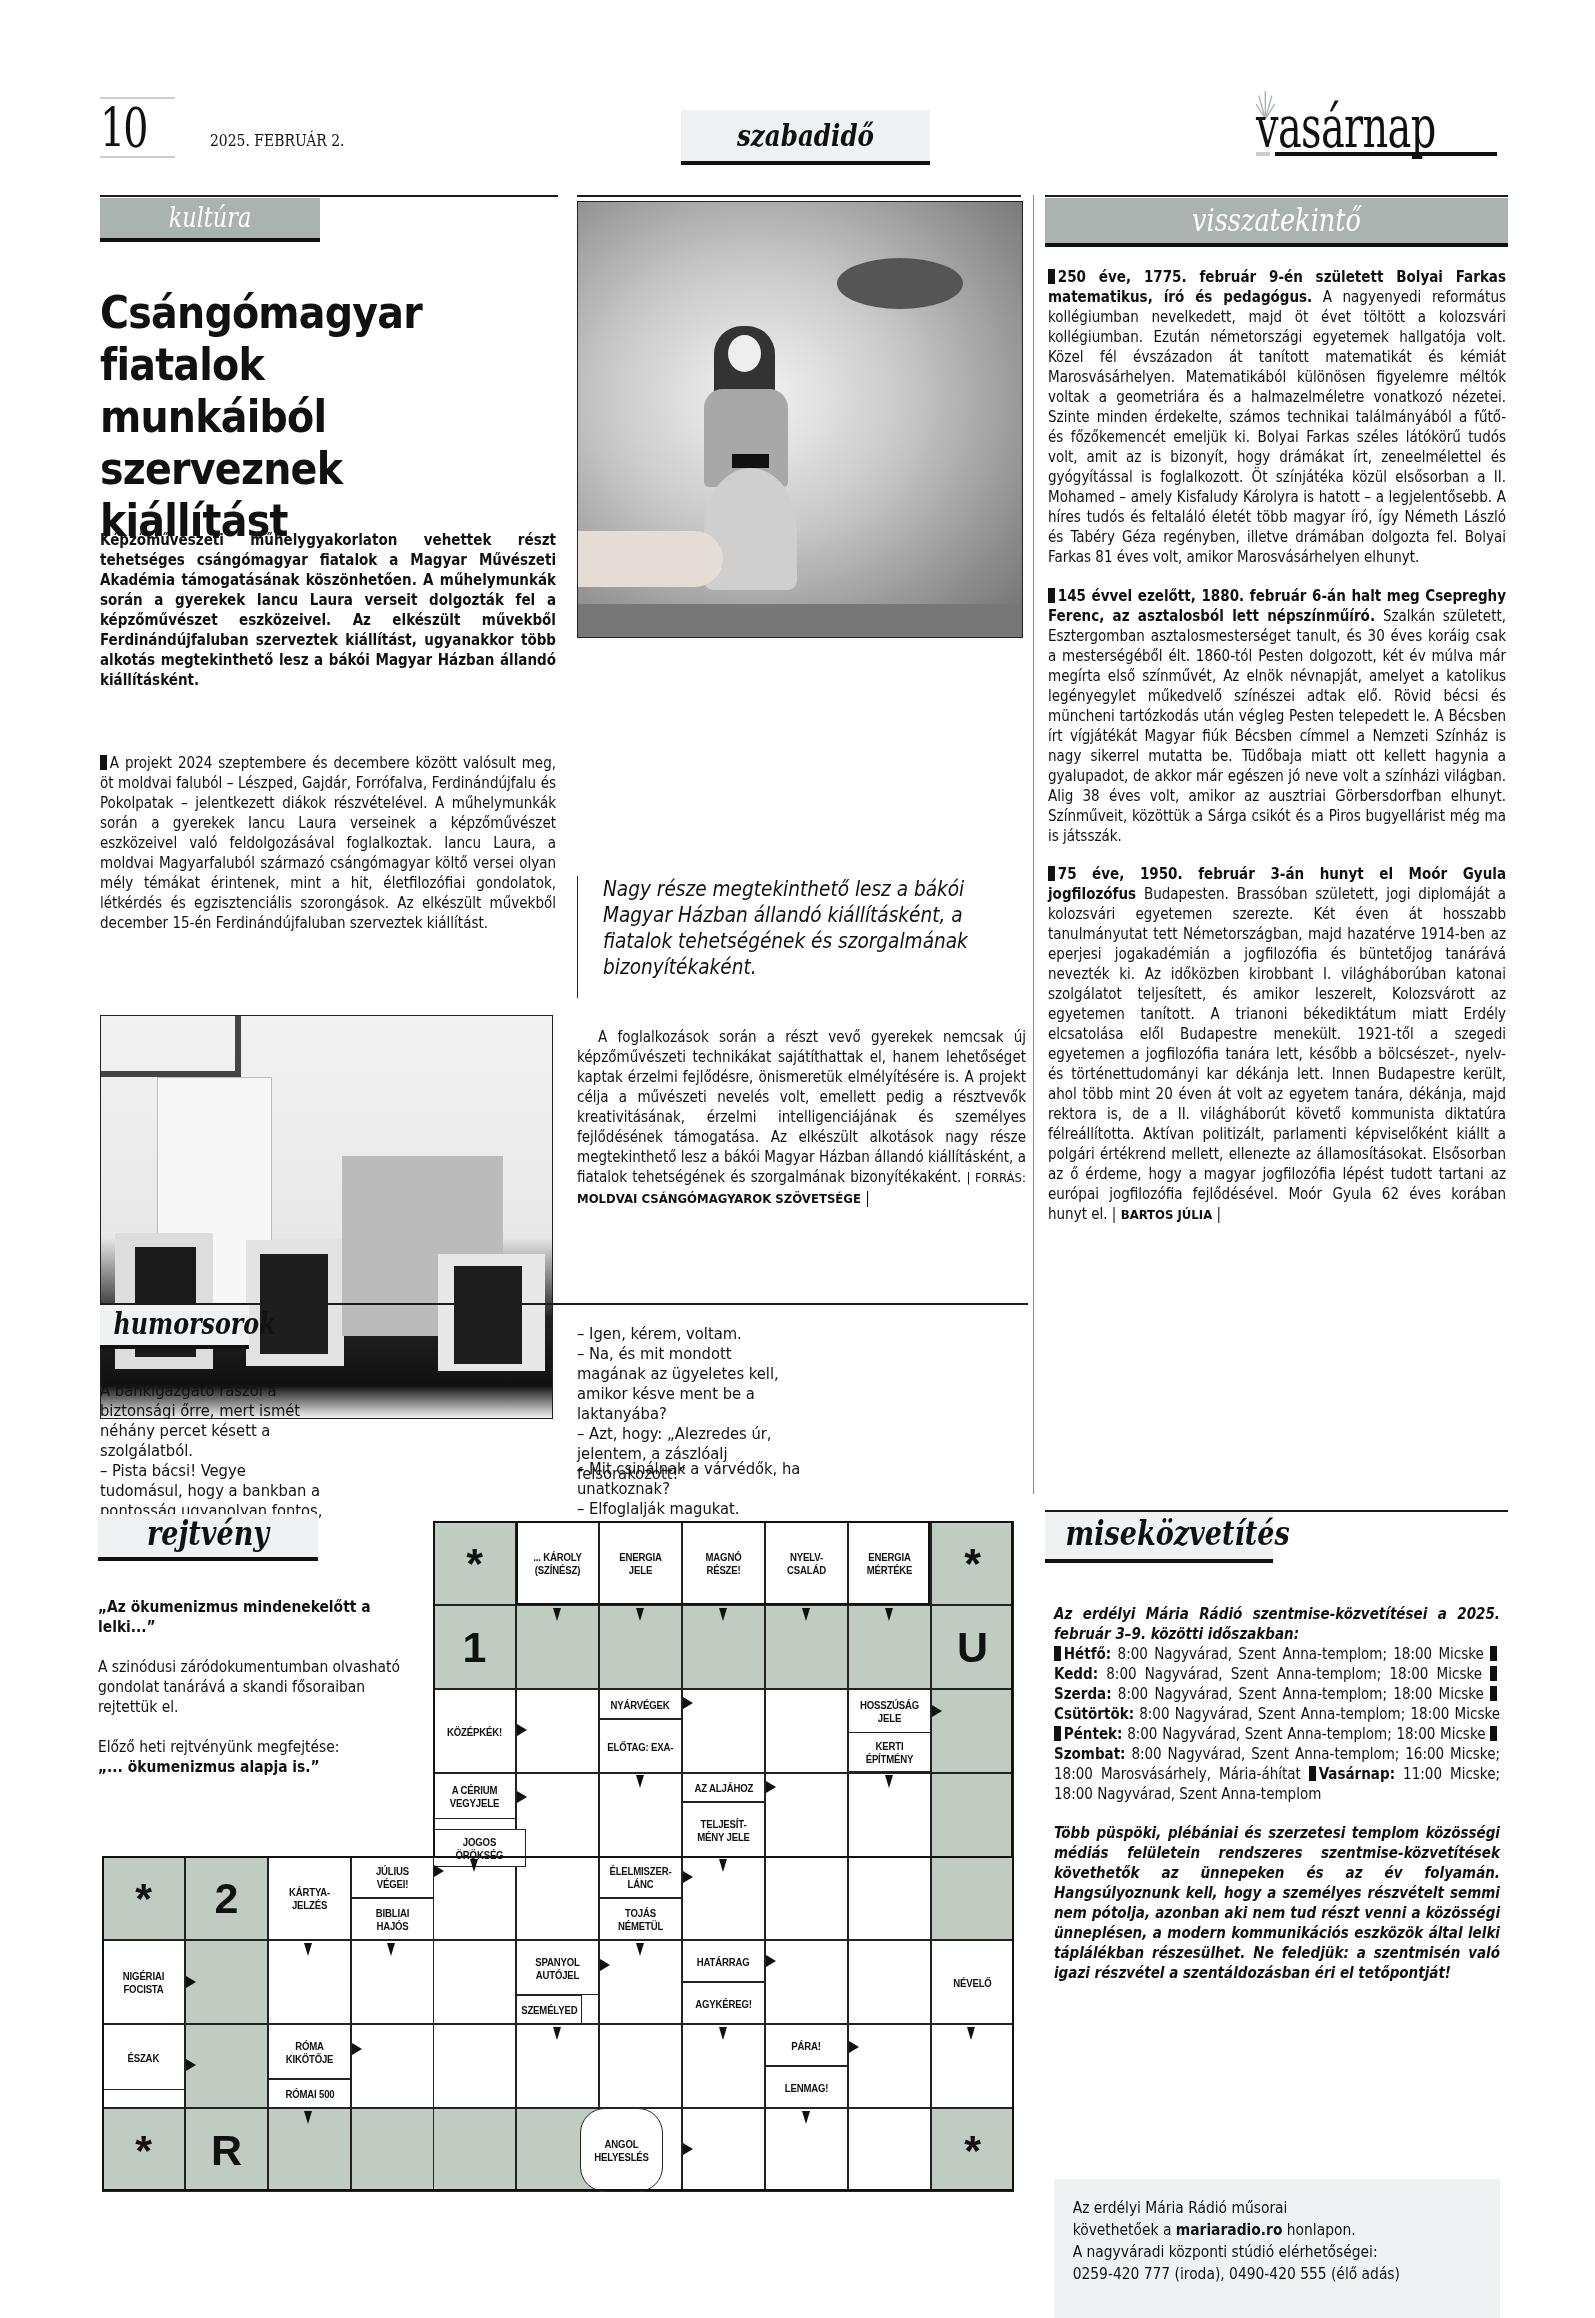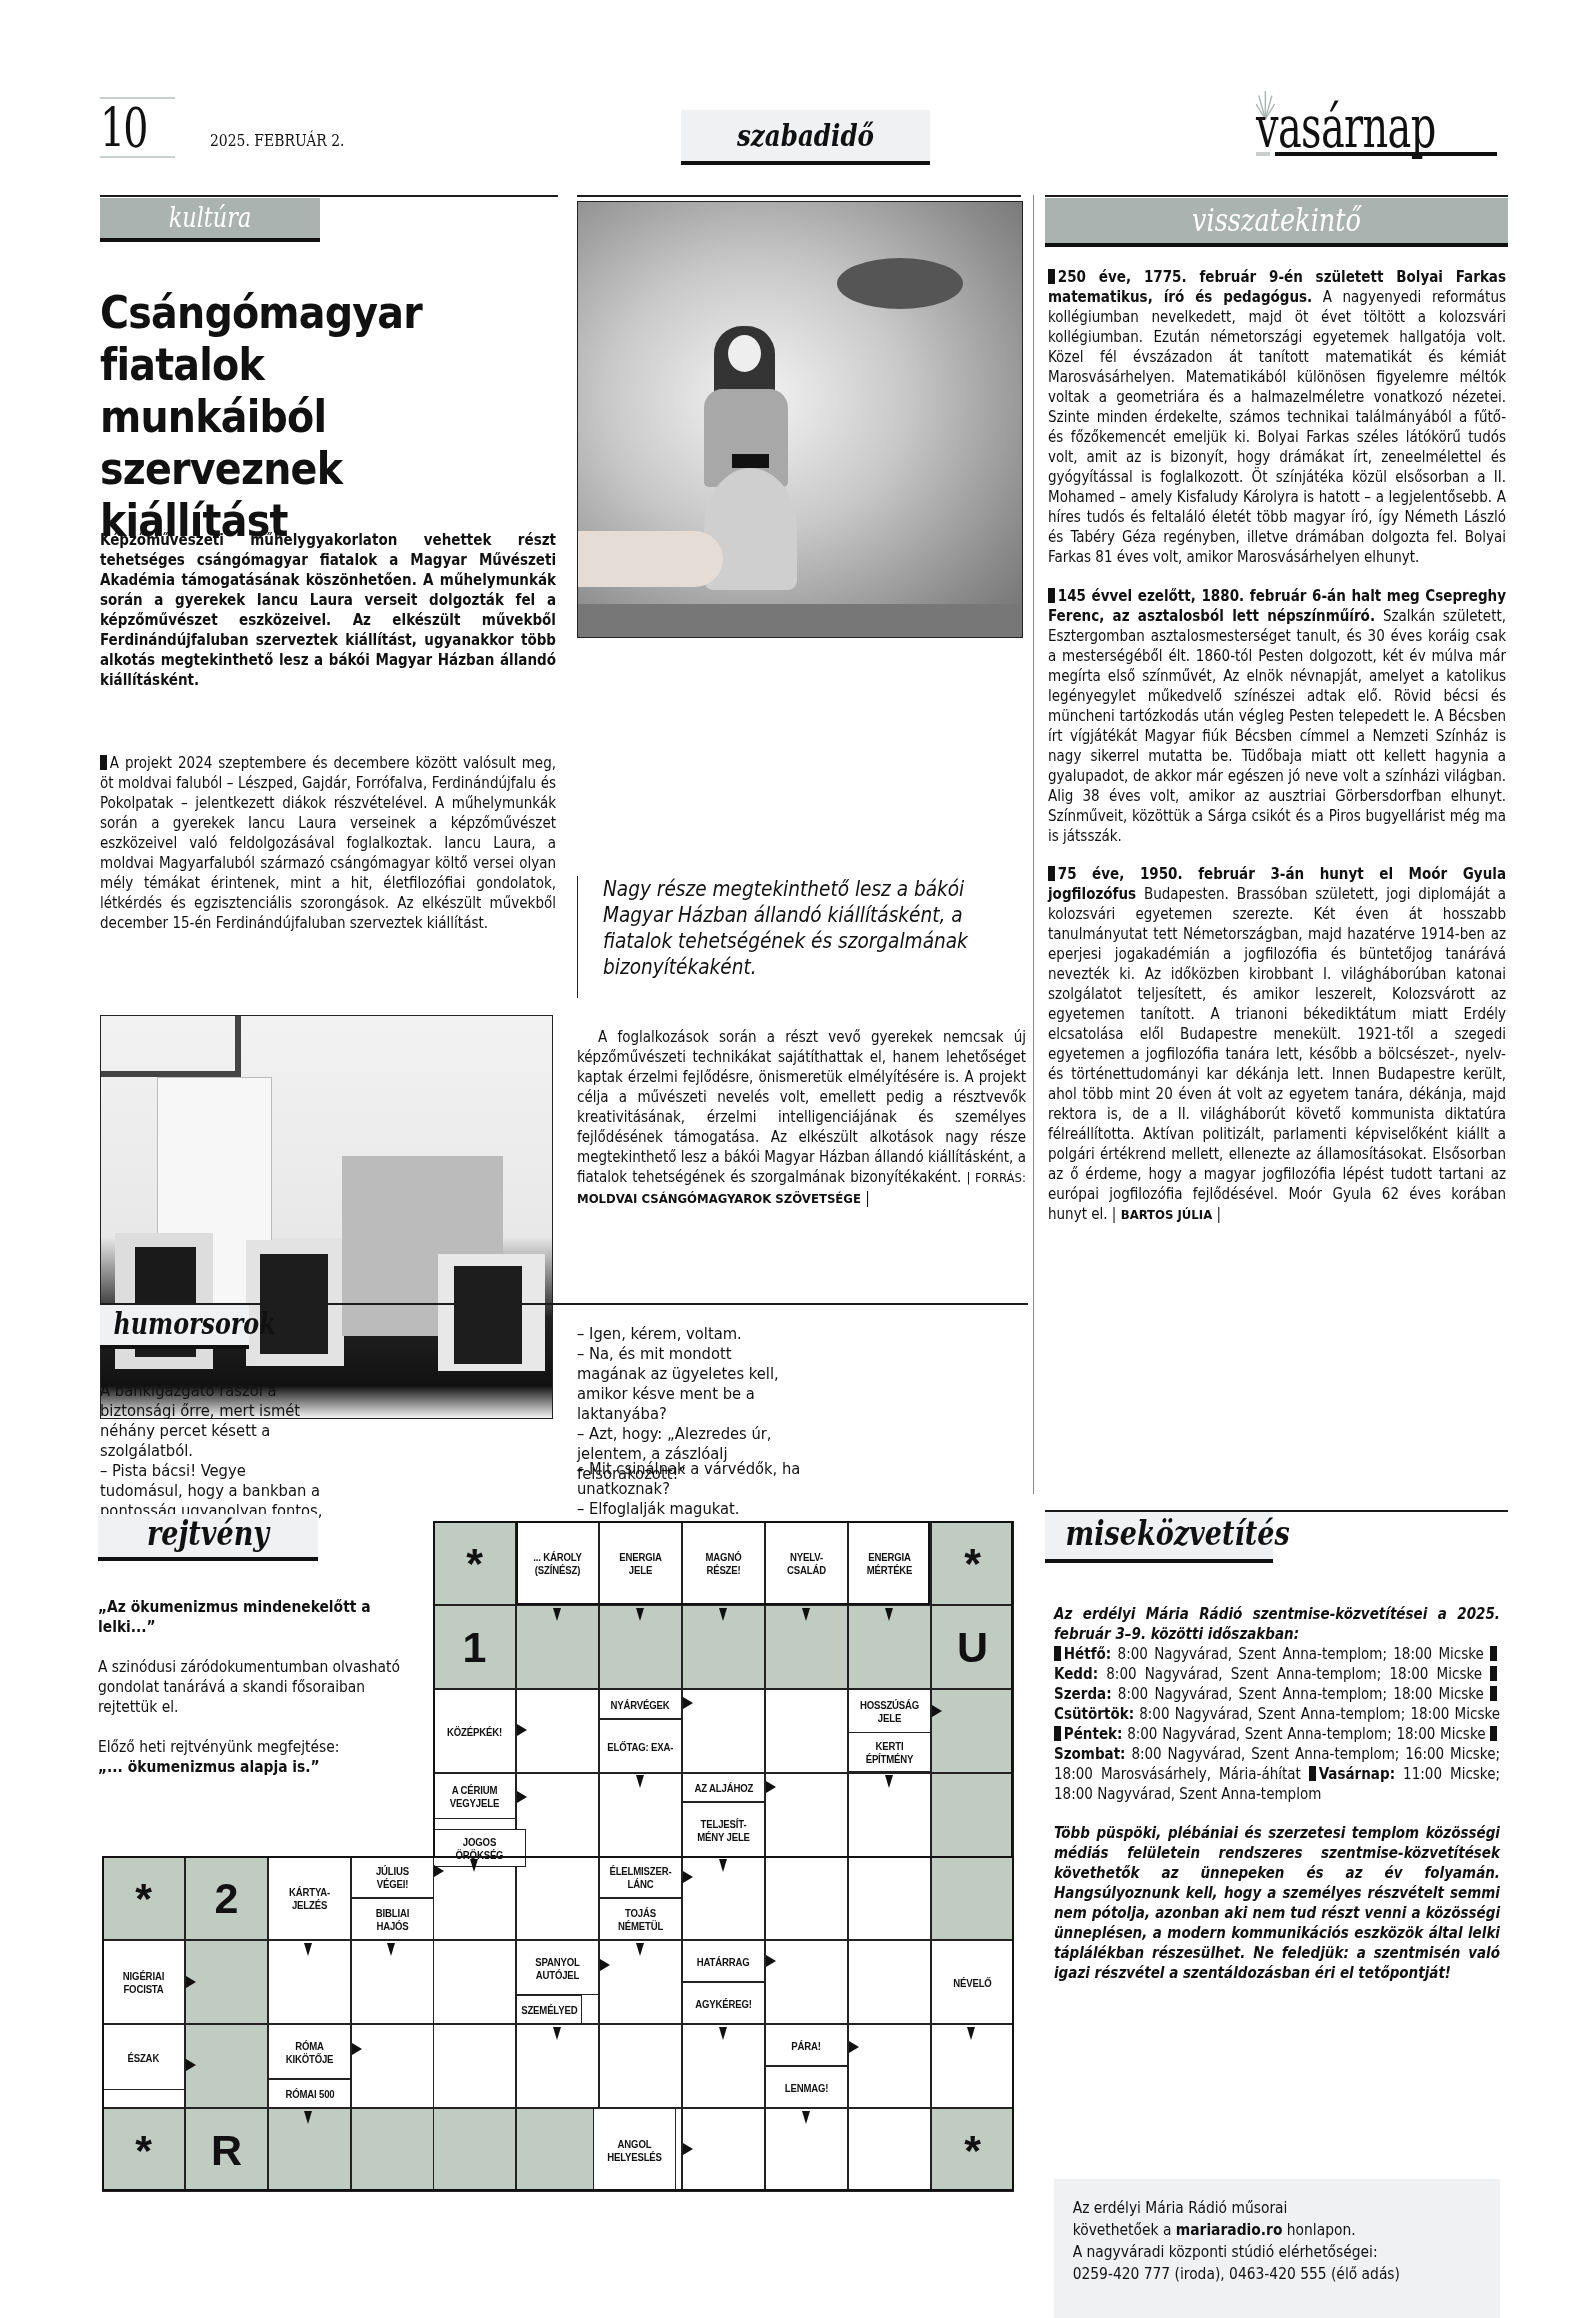--- a/index.html
+++ b/index.html
@@ -312,21 +312,21 @@
       <span>RÓMAI 500</span>
     </div>
     <div class="clue" style="left: 663px; top: 503px; width: 83px; height: 42px;">
       <span>PÁRA!</span>
     </div>
     <div class="clue" style="left: 663px; top: 545px; width: 83px; height: 42px;">
       <span>LENMAG!</span>
     </div>
     <div class="big" style="left: 0px; top: 587px; width: 83px; height: 84px;">*</div>
     <div class="big" style="left: 83px; top: 587px; width: 83px; height: 84px;">R</div>
-    <div class="clue" style="left: 491px; top: 587px; width: 83px; height: 84px;">
+    <div class="clue" style="left: 478px; top: 587px; width: 83px; height: 84px; border-radius: 25px;">
       <span>ANGOL HELYESLÉS</span>
     </div>
     <div class="big" style="left: 829px; top: 587px; width: 83px; height: 84px;">*</div>
     <div class="arr-d" style="left: 451px; top: 87px;"></div>
     <div class="arr-d" style="left: 534px; top: 87px;"></div>
     <div class="arr-d" style="left: 617px; top: 87px;"></div>
     <div class="arr-d" style="left: 700px; top: 87px;"></div>
     <div class="arr-d" style="left: 783px; top: 87px;"></div>
     <div class="arr-d" style="left: 534px; top: 254px;"></div>
     <div class="arr-d" style="left: 783px; top: 254px;"></div>
@@ -365,15 +365,15 @@
   </div>
 <div class="mise body">
   <p style="font-weight:700;font-style:italic">Az erdélyi Mária Rádió szentmise-közvetítései a 2025. február 3–9. közötti időszakban:</p>
   <p id="days"><span class="blk"></span><b>Hétfő:</b><span> 8:00 Nagyvárad, Szent Anna-templom; 18:00 Micske </span><span class="blk"></span><b>Kedd:</b><span> 8:00 Nagyvárad, Szent Anna-templom; 18:00 Micske </span><span class="blk"></span><b>Szerda:</b><span> 8:00 Nagyvárad, Szent Anna-templom; 18:00 Micske </span><span class="blk"></span><b>Csütörtök:</b><span> 8:00 Nagyvárad, Szent Anna-templom; 18:00 Micske </span><span class="blk"></span><b>Péntek:</b><span> 8:00 Nagyvárad, Szent Anna-templom; 18:00 Micske </span><span class="blk"></span><b>Szombat:</b><span> 8:00 Nagyvárad, Szent Anna-templom; 16:00 Micske; 18:00 Marosvásárhely, Mária-áhítat </span><span class="blk"></span><b>Vasárnap:</b><span> 11:00 Micske; 18:00 Nagyvárad, Szent Anna-templom</span></p>
   <p style="font-weight:700;font-style:italic;margin-top:18.7px">Több püspöki, plébániai és szerzetesi templom közösségi médiás felületein rendszeres szentmise-közvetítések követhetők az ünnepeken és az év folyamán. Hangsúlyoznunk kell, hogy a személyes részvételt semmi nem pótolja, azonban aki nem tud részt venni a közösségi ünneplésen, a modern kommunikációs eszközök által lelki táplálékban részesülhet. Ne feledjük: a szentmisén való igazi részvétel a szentáldozásban éri el tetőpontját!</p>
 </div>
 <div class="infobox">
   <p>Az erdélyi Mária Rádió műsorai</p>
   <p><span>követhetőek a </span><b>mariaradio.ro</b><span> honlapon.</span></p>
   <p>A nagyváradi központi stúdió elérhetőségei:</p>
-  <p>0259-420 777 (iroda), 0463-420 555 (élő adás)</p>
+  <p>0259-420 777 (iroda), 0490-420 555 (élő adás)</p>
 </div>
 
 
 </body></html>

